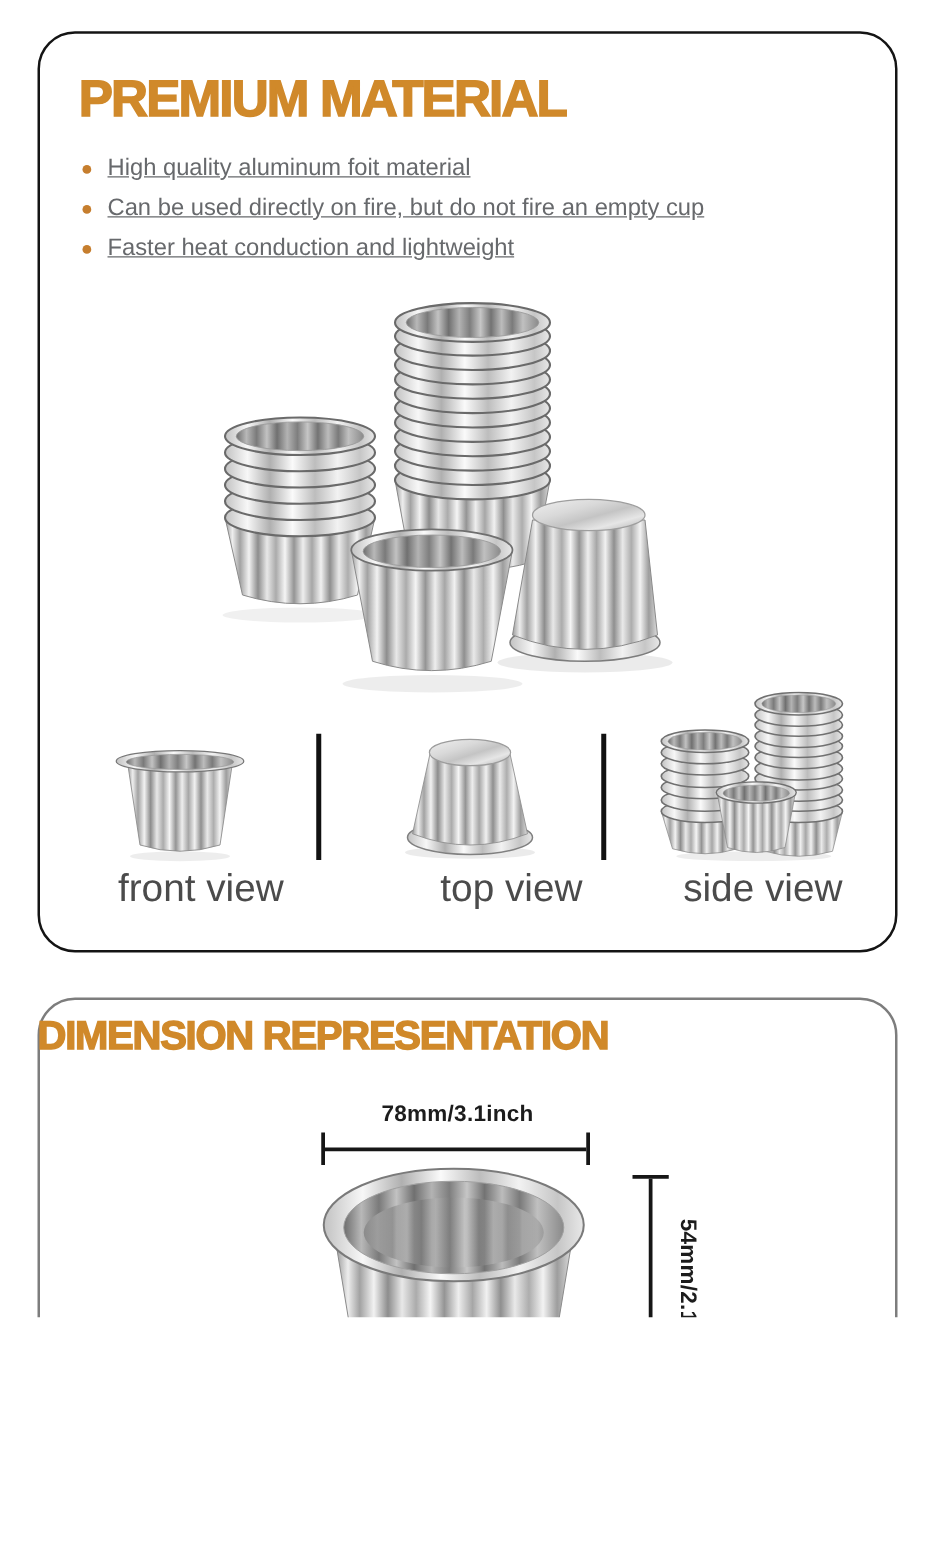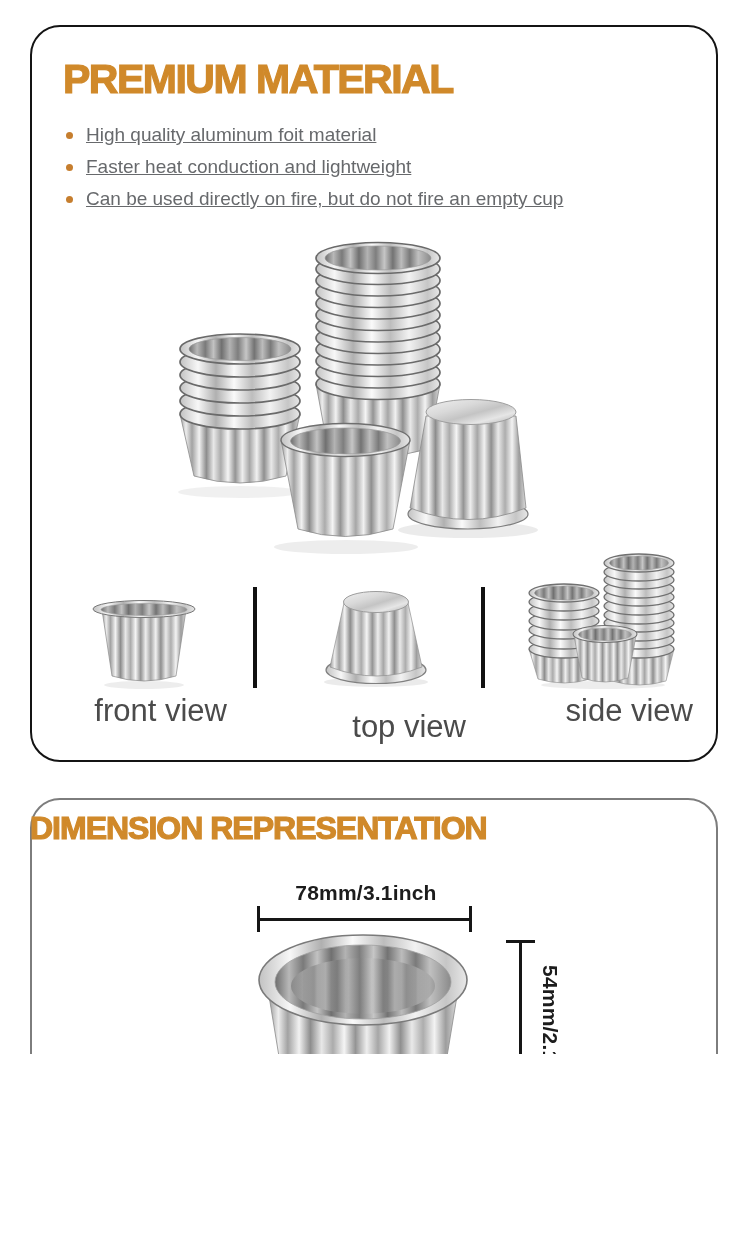--- a/index.html
+++ b/index.html
@@ -10,21 +10,21 @@
   .card1{top:25px;height:737px;border:2.5px solid #141414;}
   .card2{top:798px;height:439px;border:2.5px solid #7d7d7d;}
   .title{font-weight:bold;color:#d0892a;-webkit-text-stroke:1.2px #d0892a;white-space:nowrap;}
   .t1{left:63px;top:56px;font-size:41px;letter-spacing:-1.5px;}
   .t2{left:30px;top:810px;width:688px;text-align:left;font-size:32px;letter-spacing:-1px;}
   .bullets{left:66px;top:119px;list-style:none;margin:0;padding:0;}
   .bullets li{position:relative;padding-left:20px;line-height:32px;font-size:19px;color:#67696c;white-space:nowrap;text-decoration:underline;}
   .dot{position:absolute;left:0;top:13px;width:7px;height:7px;border-radius:50%;background:#c67e2e;}
   .vdivider{width:4px;background:#111;}
   .viewlabel{font-size:31px;color:#4b4b4b;text-align:right;white-space:nowrap;}
-  .dimlabel{font-size:21px;font-weight:bold;color:#1c1c1c;text-align:center;white-space:nowrap;letter-spacing:.2px;}
+  .dimlabel{font-size:18px;font-weight:bold;color:#1c1c1c;text-align:center;white-space:nowrap;letter-spacing:.2px;}
   .dim-rot{writing-mode:vertical-rl;text-orientation:sideways;display:flex;align-items:center;justify-content:center;}
   .hbracket{box-sizing:border-box;border-left:3px solid #161616;border-right:3px solid #161616;}
   .hbracket .mid{position:absolute;left:0;right:0;top:11.5px;height:3px;background:#161616;}
   .vbracket{box-sizing:border-box;border-top:3px solid #161616;border-bottom:3px solid #161616;}
   .vbracket .mid{position:absolute;top:0;bottom:0;left:13px;width:3px;background:#161616;}
 </style>
 </head>
 <body>
 
 <div class="page">
@@ -88,22 +88,22 @@
       <ellipse id="rgS" rx="35" ry="9" fill="url(#rimG)" stroke="#707070" stroke-width="1.3"></ellipse>
     </defs>
   </svg>
 
   <div class="card card1"></div>
 
   <div class="abs title t1">PREMIUM MATERIAL</div>
 
   <ul class="abs bullets">
     <li><span class="dot"></span><span>High quality aluminum foit material</span></li>
+    <li><span class="dot"></span><span>Can be used directly on fire, but do not fire an empty cup</span></li>
     <li><span class="dot"></span><span>Faster heat conduction and lightweight</span></li>
-    <li><span class="dot"></span><span>Can be used directly on fire, but do not fire an empty cup</span></li>
   </ul>
 
   <svg class="abs" style="left:118px;top:224px" width="470" height="335" viewBox="0 0 470 335">
 
     <ellipse cx="122" cy="268" rx="62" ry="6" fill="#000" opacity=".06"></ellipse>
     <ellipse cx="350" cy="306" rx="70" ry="8" fill="#000" opacity=".08"></ellipse>
     <ellipse cx="228" cy="323" rx="72" ry="7" fill="#000" opacity=".07"></ellipse>
 
     <g>
       <path d="M62,190 L76,252 Q122,266 168,252 L182,190 Z" fill="url(#foilV)" stroke="#8a8a8a" stroke-width=".8"></path>
@@ -193,22 +193,22 @@
       <ellipse cx="121" cy="10" rx="29.5" ry="7" fill="url(#foilD)" stroke="#9a9a9a" stroke-width=".5"></ellipse>
     </g>
     <g>
       <path d="M56,83 L64,125 Q87,133 110,125 L118,83 Z" fill="url(#foilV)" stroke="#8a8a8a" stroke-width=".6"></path>
       <ellipse cx="87" cy="81" rx="32" ry="8.5" fill="url(#rimG)" stroke="#707070" stroke-width="1.1"></ellipse>
       <ellipse cx="87" cy="81.5" rx="26.5" ry="6.3" fill="url(#foilD)" stroke="#9a9a9a" stroke-width=".5"></ellipse>
     </g>
   </svg>
 
   <div class="abs viewlabel" style="left:57px;top:693px;width:170px">front view</div>
-  <div class="abs viewlabel" style="left:296px;top:709px;width:170px">top view</div>
-  <div class="abs viewlabel" style="left:523px;top:693px;width:170px">side view</div>
+  <div class="abs viewlabel" style="left:296px;top:693px;width:170px">top view</div>
+  <div class="abs viewlabel" style="left:504px;top:693px;width:170px">side view</div>
 
   <div class="card card2"></div>
 
   <div class="abs title t2">DIMENSION REPRESENTATION</div>
 
   <div class="abs dimlabel" style="left:266px;top:881px;width:200px">78mm/3.1inch</div>
 
   <div class="abs hbracket" style="left:257px;top:906px;width:215px;height:26px">
       <span class="mid abs"></span>
     </div>

